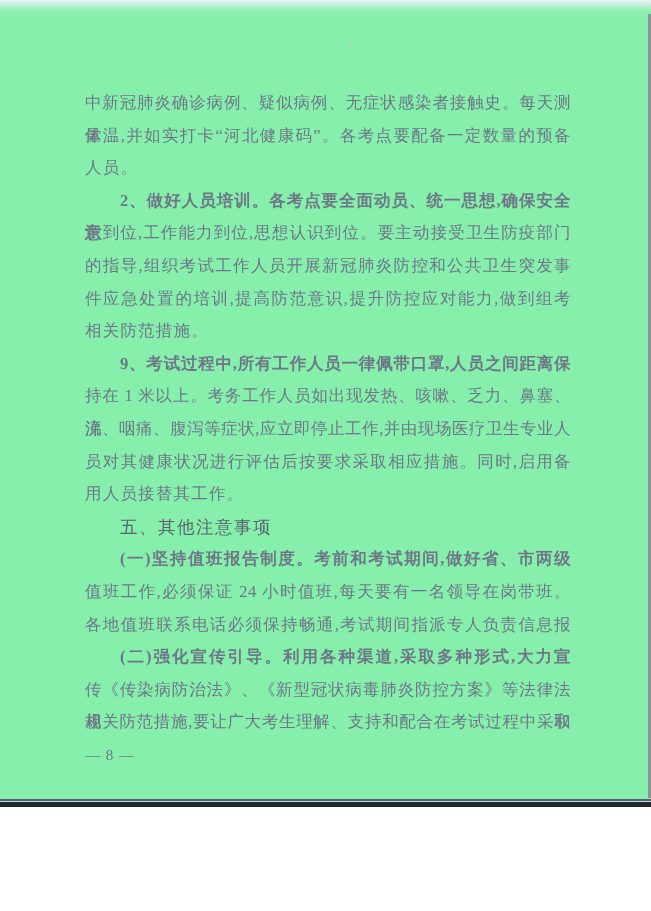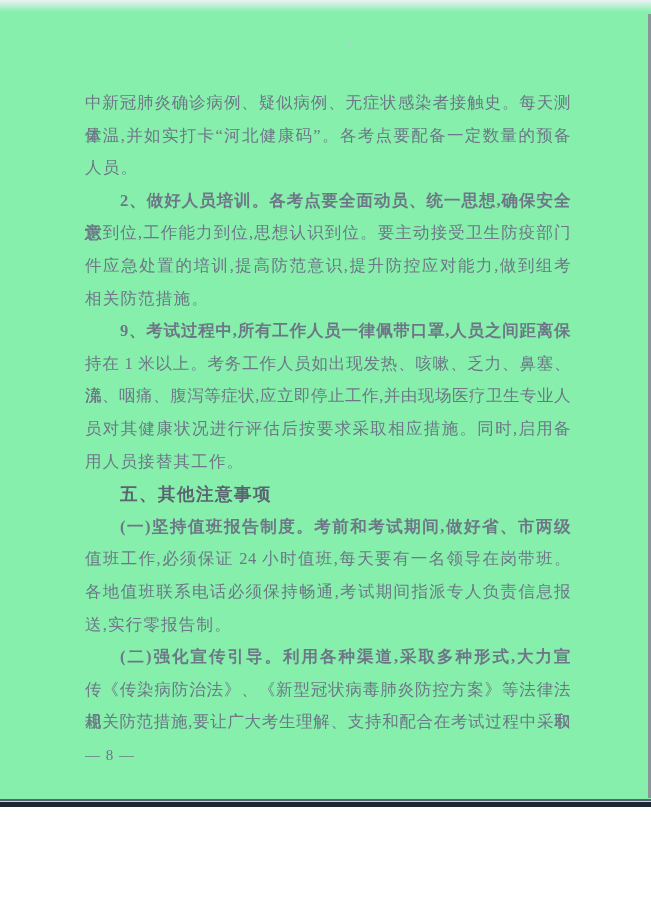--- a/index.html
+++ b/index.html
@@ -55,21 +55,21 @@
     height:32.6px; line-height:32.6px;
     font-size:16.5px;
     letter-spacing:.4px;
     text-align:justify;
     text-align-last:justify;
   }
   .line.indent { text-indent:35px;font-weight:bold; }
   .line.no-stretch { text-align-last:left; letter-spacing:1.2px; }
   .line.heading {
     font-family:"Liberation Sans", sans-serif;
-    font-weight:700;
+    font-weight:400;
     color:#5a6470;
     font-size:17.5px;
     text-align:left; text-align-last:left;
     letter-spacing:1.5px;
   }
   .footer-line {
     height:32.6px; line-height:32.6px;
     font-size:15px; letter-spacing:1px;
     color:#6d7787;
     text-align:left;
@@ -84,38 +84,38 @@
 
   <div class="textblock">
       <div>
         <div class="line">中新冠肺炎确诊病例、疑似病例、无症状感染者接触史。每天测量</div>
         <div class="line">体温,并如实打卡“河北健康码”。各考点要配备一定数量的预备</div>
         <div class="line no-stretch">人员。</div>
       </div>
       <div>
         <div class="line indent">2、做好人员培训。各考点要全面动员、统一思想,确保安全意</div>
         <div class="line">识到位,工作能力到位,思想认识到位。要主动接受卫生防疫部门</div>
+        <div class="line">的指导,组织考试工作人员开展新冠肺炎防控和公共卫生突发事</div>
         <div class="line">件应急处置的培训,提高防范意识,提升防控应对能力,做到组考</div>
         <div class="line no-stretch">相关防范措施。</div>
       </div>
       <div>
         <div class="line indent">9、考试过程中,所有工作人员一律佩带口罩,人员之间距离保</div>
         <div class="line">持在 1 米以上。考务工作人员如出现发热、咳嗽、乏力、鼻塞、流</div>
         <div class="line">涕、咽痛、腹泻等症状,应立即停止工作,并由现场医疗卫生专业人</div>
         <div class="line">员对其健康状况进行评估后按要求采取相应措施。同时,启用备</div>
         <div class="line no-stretch">用人员接替其工作。</div>
       </div>
       <div>
         <div class="line heading indent no-stretch">五、其他注意事项</div>
       </div>
       <div>
         <div class="line indent">(一)坚持值班报告制度。考前和考试期间,做好省、市两级</div>
         <div class="line">值班工作,必须保证 24 小时值班,每天要有一名领导在岗带班。</div>
         <div class="line">各地值班联系电话必须保持畅通,考试期间指派专人负责信息报</div>
-        <div class="line no-stretch">送,实行零报告制。</div>
       </div>
       <div>
         <div class="line indent">(二)强化宣传引导。利用各种渠道,采取多种形式,大力宣</div>
         <div class="line">传《传染病防治法》、《新型冠状病毒肺炎防控方案》等法律法规和</div>
         <div class="line">相关防范措施,要让广大考生理解、支持和配合在考试过程中采取</div>
       </div>
       <div class="footer-line">— 8 —</div>
     </div>
 
   <div class="bleed b1"></div>

